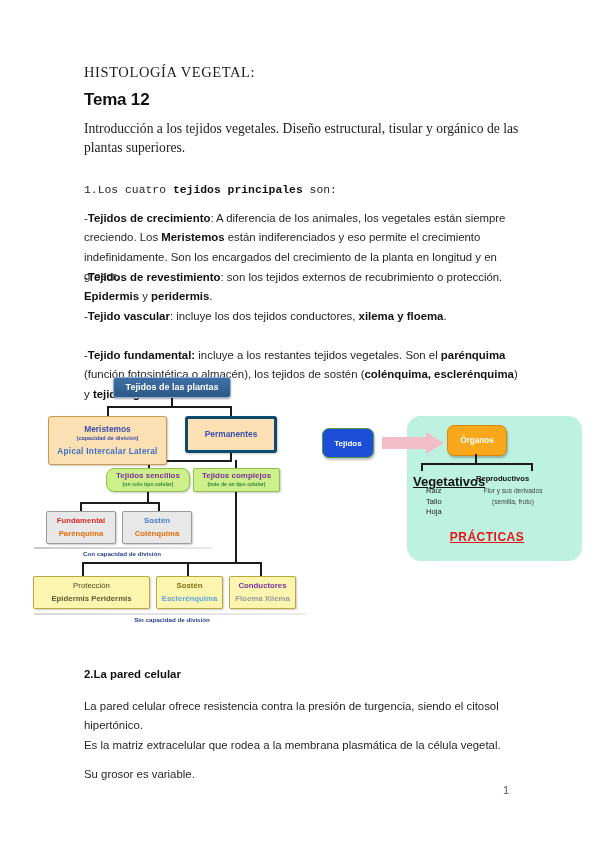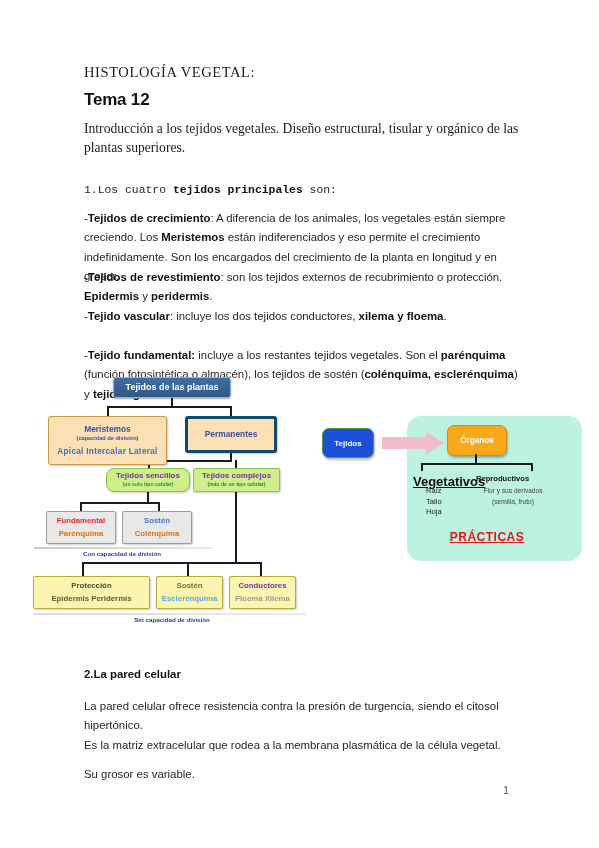--- a/index.html
+++ b/index.html
@@ -117,21 +117,21 @@
     color:#27408f;font-weight:bold;font-size:6.2px;
   }
   .rule-con{position:absolute;left:12px;top:175px;width:178px;height:2px;
     background:linear-gradient(90deg,#c9c9c9,#e9e9e9);}
 
   .bx-prot{
     left:11px;top:204px;width:117px;height:33px;
     background:#fbf5b0;border:1px solid #b8a93a;border-radius:2px;
     box-shadow:1px 1px 2px rgba(0,0,0,.2);
   }
-  .bx-prot .l1{color:#4a4a22;font-weight:bold;font-size:7.8px;}
+  .bx-prot .l1{color:#4a4a22;font-weight:normal;font-size:7.8px;}
   .bx-prot .l2{color:#5d5d33;font-weight:bold;font-size:7.8px;margin-top:4px;}
   .bx-sost2{
     left:134px;top:204px;width:67px;height:33px;
     background:#fbf5b0;border:1px solid #b8a93a;border-radius:2px;
     box-shadow:1px 1px 2px rgba(0,0,0,.2);
   }
   .bx-sost2 .l1{color:#7d7216;font-weight:bold;font-size:7.8px;}
   .bx-sost2 .l2{color:#5fa6e0;font-weight:bold;font-size:7.8px;margin-top:4px;}
   .bx-cond{
     left:207px;top:204px;width:67px;height:33px;

